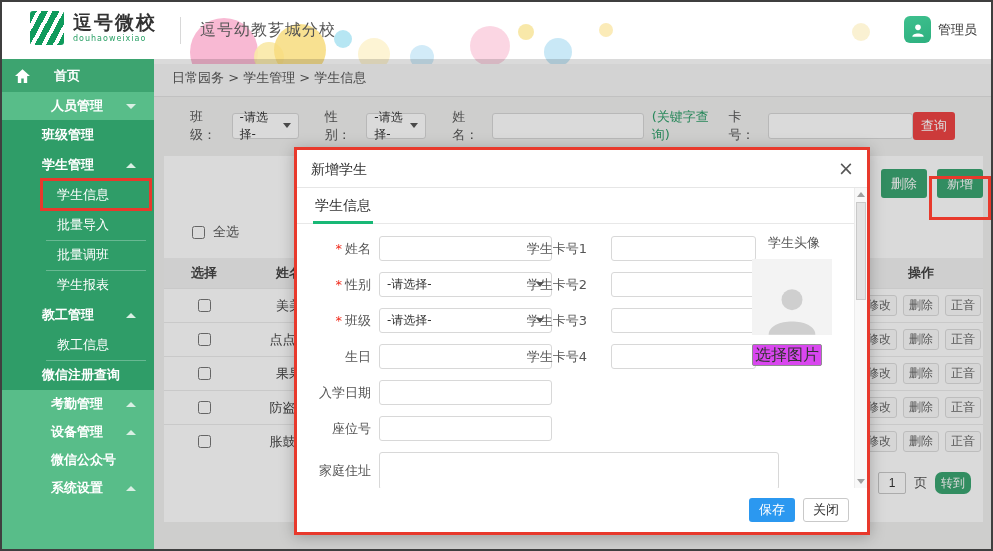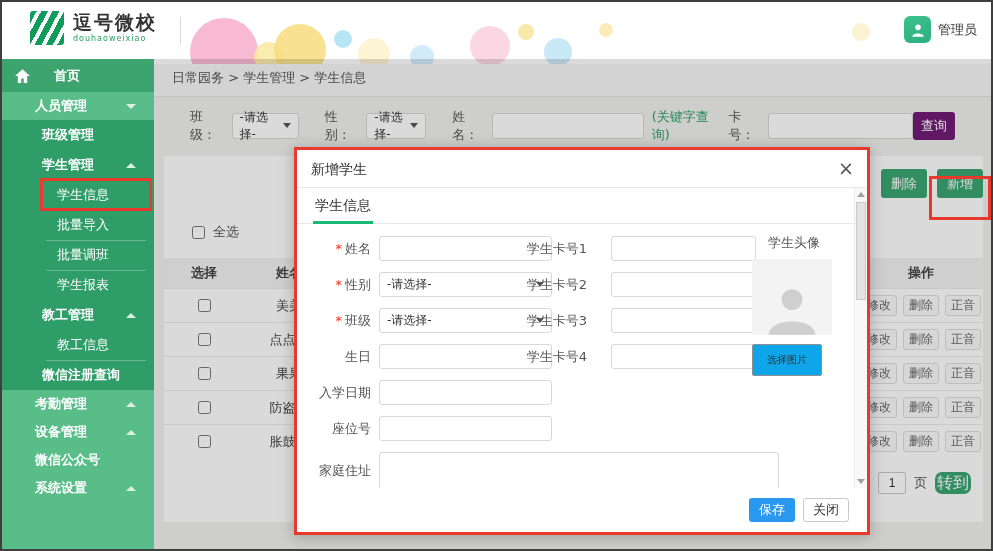--- a/index.html
+++ b/index.html
@@ -39,55 +39,55 @@
   .sb-item.top{height:28px;font-weight:bold;padding-left:33px;}
   .sb-item.sub-bold{height:30px;font-weight:bold;padding-left:40px;}
   .sb-item.subsub{height:30px;padding-left:55px;}
   .sb-item.dark{background:#2f9d68;}
   .sb-item.divider::before{content:"";position:absolute;top:0;left:44px;right:8px;height:1px;background:rgba(255,255,255,.28);}
   .chev{position:absolute;right:18px;width:0;height:0;border-left:5px solid transparent;border-right:5px solid transparent;}
   .chev.down{border-top:5px solid #d9efe4;}
   .chev.up{border-bottom:5px solid #d9efe4;}
   .sb-ico{display:flex;align-items:center;}
   
-  .sb-item.top{height:28px;}
+  .sb-item.top{height:28px;margin-left:16px;}
   .sidebar .sb-item:nth-child(2){height:28px;}
 
   
   .content{position:absolute;left:152px;top:57px;right:0;bottom:0;background:#f1f1f0;overflow:hidden;}
   .content::after{content:"";position:absolute;inset:0;background:rgba(10,10,10,.15);z-index:5;}
   .breadcrumb{height:38px;line-height:38px;background:#f7f7f7;border-bottom:1px solid #e2e2e2;padding-left:18px;font-size:13px;color:#555;}
   .filterbar{height:57px;display:flex;align-items:center;font-size:13px;color:#555;}
   .flabel-bar{margin-left:26px;}
   .flabel-bar.first{margin-left:36px;}
   .selbox-sm{width:72px;height:26px;background:#fff;border:1px solid #d8d8d8;border-radius:3px;display:flex;align-items:center;justify-content:space-between;padding:0 7px;font-size:12px;color:#333;margin-left:6px;cursor:pointer;}
   .selbox-sm.gender{width:64px;}
   .caret{width:0;height:0;border-left:4px solid transparent;border-right:4px solid transparent;border-top:5px solid #555;}
   .tinput{height:26px;background:#fff;border:1px solid #d8d8d8;border-radius:3px;margin-left:6px;padding:0 6px;font-size:13px;color:#333;}
   .tinput.name{width:152px;margin-left:4px;}
   .tinput.card{width:145px;margin-left:4px;}
   .hint{color:#2f9f6a;margin-left:8px;margin-right:8px;}
-  .search-btn{margin-left:auto;margin-right:36px;width:46px;height:28px;background:#701a75;border:none;border-radius:3px;color:#fff;font-size:13px;cursor:pointer;}
+  .search-btn{margin-left:auto;margin-right:36px;width:46px;height:28px;background:#ef4444;border:none;border-radius:3px;color:#fff;font-size:13px;cursor:pointer;}
 
   .panel{position:absolute;left:10px;right:8px;top:97px;height:366px;background:#fff;}
   .toolbar{position:relative;height:56px;}
   .tb-btns{position:absolute;right:0;top:13px;display:flex;gap:10px;}
   .gbtn{width:46px;height:29px;background:#3aa571;border:none;border-radius:3px;color:#fff;font-size:13px;cursor:pointer;}
   .selectall{height:28px;margin-top:6px;display:flex;align-items:center;gap:8px;padding-left:28px;font-size:13px;color:#555;}
   .thead{margin-top:12px;height:30px;background:#f3f3f3;display:flex;align-items:center;font-size:13px;color:#444;font-weight:bold;}
   .trow{height:34px;display:flex;align-items:center;border-top:1px solid #ececec;font-size:13px;color:#444;}
   .col-sel{width:80px;display:flex;justify-content:center;}
   .col-name{width:90px;text-align:center;}
   .col-fill{flex:1;}
   .col-ops{width:120px;display:flex;gap:6px;justify-content:center;margin-right:2px;}
   .col-ops.hd{display:block;text-align:center;}
   .rbtn{width:36px;height:21px;background:#fbfbfb;border:1px solid #ddd;border-radius:3px;font-size:12px;color:#666;cursor:pointer;}
   .pagerow{margin-top:12px;height:26px;display:flex;align-items:center;justify-content:flex-end;gap:8px;padding-right:12px;font-size:13px;color:#555;}
   .pginput{width:28px;height:22px;border:1px solid #c9c9c9;border-radius:2px;background:#fff;text-align:center;font-size:12px;color:#333;}
-  .gobtn{width:36px;height:22px;background:#3aa571;border:none;border-radius:7px;color:#fff;font-size:16px;cursor:pointer;}
+  .gobtn{width:36px;height:22px;background:#3aa571;border:none;border-radius:7px;color:#fff;font-size:12px;cursor:pointer;}
 
   
   .modal{position:absolute;left:140px;top:88px;width:576px;height:388px;background:#fff;border:3px solid #e8392c;z-index:10;box-shadow:0 2px 14px rgba(0,0,0,.25);}
   .m-head{position:relative;height:38px;line-height:38px;border-bottom:1px solid #e6e6e6;padding-left:14px;font-size:14px;color:#333;}
   .m-close{position:absolute;right:10px;top:7px;width:22px;height:22px;line-height:22px;text-align:center;font-size:19px;color:#555;cursor:pointer;}
   .m-tabs{height:36px;border-bottom:1px solid #e8e8e8;padding-left:16px;}
   .m-tab{display:inline-block;height:36px;line-height:34px;font-size:14px;color:#333;border-bottom:3px solid #18b876;padding:0 2px;cursor:pointer;}
   .m-body{position:absolute;top:74px;left:0;right:13px;bottom:44px;padding:12px 0 0 14px;overflow:hidden;}
   .frow{display:flex;align-items:center;margin-bottom:11px;height:25px;}
   .frow.ta{height:38px;}
@@ -96,21 +96,21 @@
   .finput{width:173px;height:25px;border:1px solid #d8d8d8;border-radius:3px;padding:0 6px;font-size:13px;color:#333;}
   .selbox{width:173px;height:25px;border:1px solid #d8d8d8;border-radius:3px;display:flex;align-items:center;justify-content:space-between;padding:0 7px;font-size:12px;color:#333;cursor:pointer;background:#fff;}
   .fta{width:400px;height:38px;border:1px solid #d8d8d8;border-radius:3px;resize:none;font-size:13px;padding:3px 6px;font-family:inherit;}
   .form-cards{position:absolute;left:228px;top:12px;}
   .crow{display:flex;align-items:center;margin-bottom:11px;height:25px;}
   .clabel{width:62px;text-align:right;margin-right:24px;font-size:13px;color:#555;flex-shrink:0;}
   .cinput{width:145px;height:25px;border:1px solid #d8d8d8;border-radius:3px;padding:0 6px;font-size:13px;color:#333;}
   .avatar-col{position:absolute;left:455px;top:10px;width:84px;}
   .avatar-label{display:block;text-align:center;font-size:13px;color:#555;}
   .avatar-box{margin-top:7px;width:80px;height:76px;background:#f3f3f3;display:flex;align-items:flex-end;justify-content:center;overflow:hidden;}
-  .choose-btn{margin-top:9px;width:70px;height:32px;background:#0ea5e9;border:1px solid #8f8f8f;border-radius:2px;font-size:10px;color:#333;cursor:pointer;}
+  .choose-btn{margin-top:9px;width:70px;height:22px;background:#d946ef;border:1px solid #8f8f8f;border-radius:2px;font-size:16px;color:#333;cursor:pointer;}
   .m-scroll{position:absolute;top:38px;right:0;width:13px;height:300px;background:#f8f8f8;border-left:1px solid #ececec;}
   .sa{position:absolute;left:2px;width:0;height:0;border-left:4px solid transparent;border-right:4px solid transparent;}
   .sa.up{top:4px;border-bottom:5px solid #a0a0a0;}
   .sa.down{bottom:4px;border-top:5px solid #a0a0a0;}
   .s-thumb{position:absolute;top:14px;left:1px;width:10px;height:98px;background:#e3e3e3;border:1px solid #c9c9c9;}
   .m-foot{position:absolute;left:0;right:0;bottom:0;height:44px;display:flex;align-items:center;justify-content:flex-end;gap:8px;padding-right:18px;background:#fff;}
   .save-btn{width:46px;height:24px;background:#2b98f0;border:none;border-radius:3px;color:#fff;font-size:13px;cursor:pointer;}
   .closem-btn{width:46px;height:24px;background:#fff;border:1px solid #c9c9c9;border-radius:3px;color:#333;font-size:13px;cursor:pointer;}
 
   
@@ -136,20 +136,21 @@
     <div class="bubble b10"></div>
     <div class="bubble b11"></div>
     <div class="logo-row">
       <div class="logo-icon"></div>
       <div class="logo-text">
         <div class="logo-title">逗号微校</div>
         <div class="logo-sub">douhaoweixiao</div>
       </div>
     </div>
     <div class="h-divider"></div>
+    <div class="school-title">逗号幼教芗城分校</div>
     <div class="user">
       <div class="uavatar">
         <svg width="16" height="16" viewBox="0 0 24 24">
             <circle cx="12" cy="8" r="4.2" fill="#fff"></circle>
             <path d="M3.5 22 C3.5 15.5 20.5 15.5 20.5 22 Z" fill="#fff"></path>
           </svg>
       </div>
       <span class="user-label">管理员</span>
     </div>
   </div>

